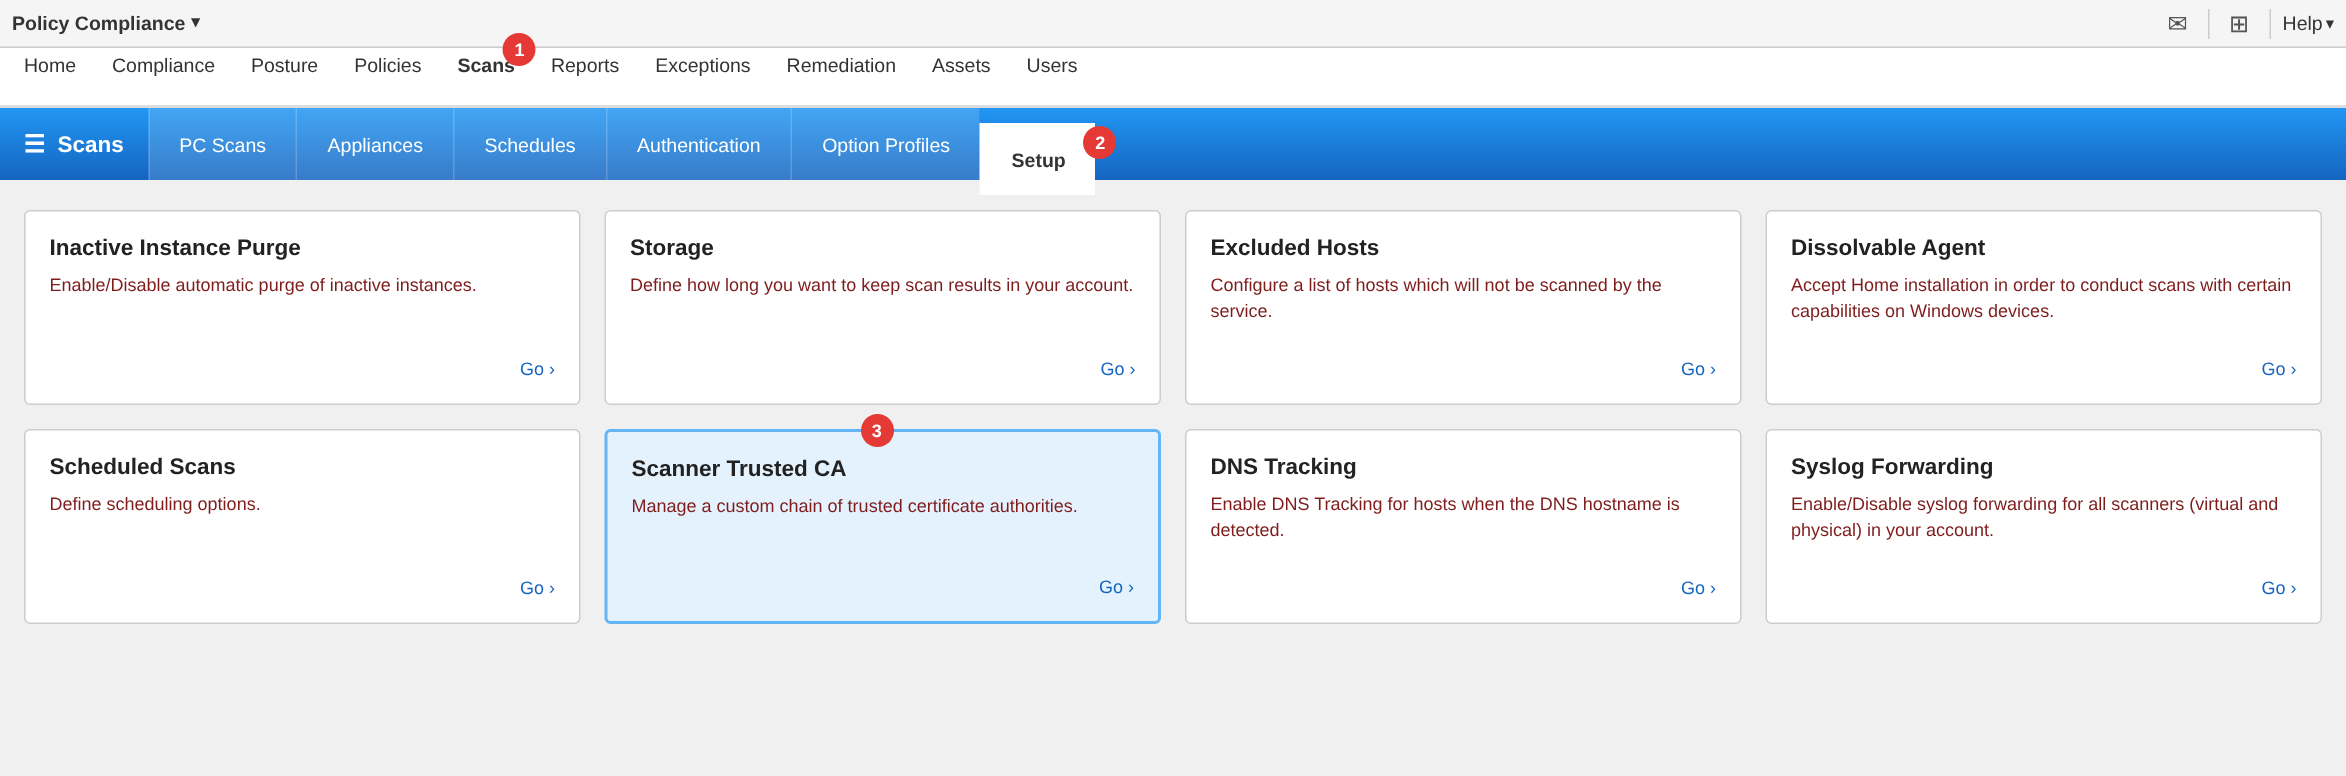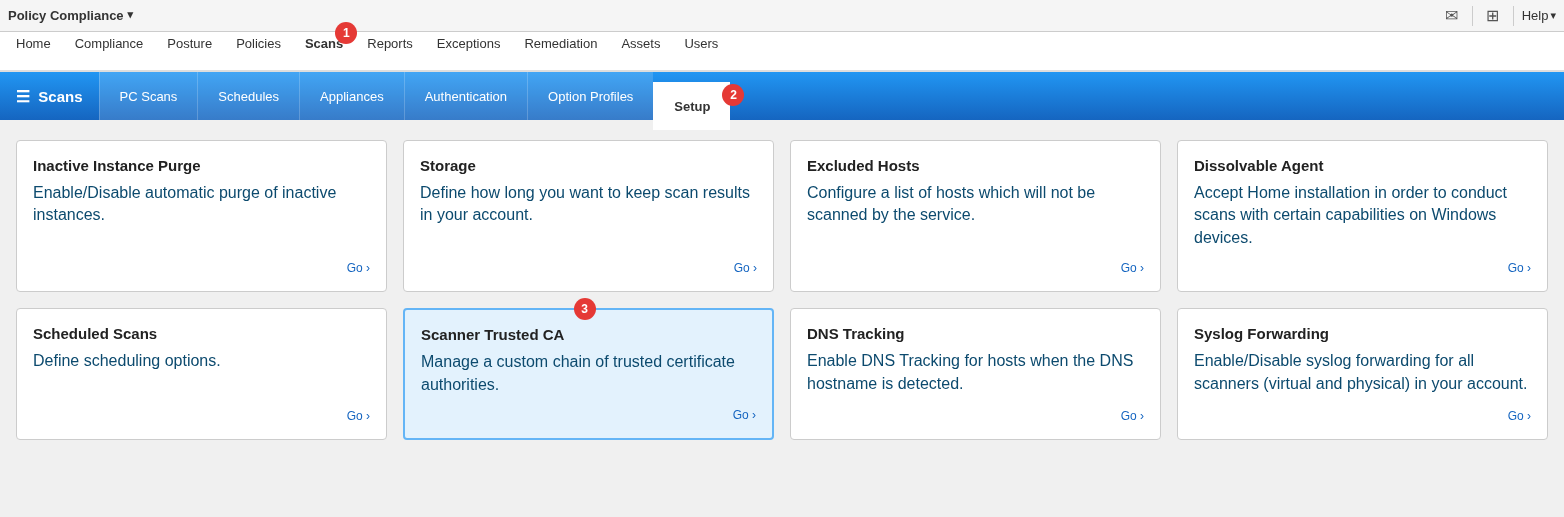--- a/index.html
+++ b/index.html
@@ -162,22 +162,22 @@
       border: 2px solid #64B5F6;
       background: #E3F2FD;
     }
     .card-title {
       font-size: 15px;
       font-weight: bold;
       color: #222;
       margin-bottom: 8px;
     }
     .card-desc {
-      font-size: 16px;
-      color: #0c4a6e;
+      font-size: 12px;
+      color: #7f1d1d;
       line-height: 1.4;
       flex: 1;
     }
     .card-link {
       margin-top: 12px;
       text-align: right;
       color: #1565C0;
       font-size: 12px;
       cursor: pointer;
     }
@@ -217,22 +217,22 @@
   <span class="nav-item">Assets</span>
   <span class="nav-item">Users</span>
 </div>
 
 <div class="tabs-bar">
   <div class="tabs-bar-title">
     <span class="menu-icon">☰</span>
     <span>Scans</span>
   </div>
   <button class="tab-btn">PC Scans</button>
+  <button class="tab-btn">Appliances</button>
   <button class="tab-btn">Schedules</button>
-  <button class="tab-btn">Appliances</button>
   <button class="tab-btn">Authentication</button>
   <button class="tab-btn">Option Profiles</button>
   <div class="tab-badge-wrap">
     <button class="tab-btn active">Setup</button>
     <span class="badge" style="position:absolute;top:2px;right:-14px;">2</span>
   </div>
 </div>
 
 <div class="main-content">
 

